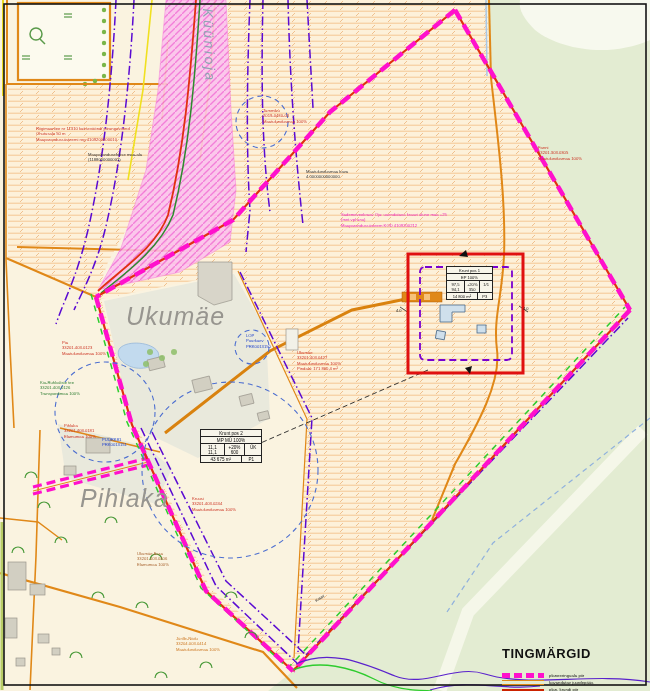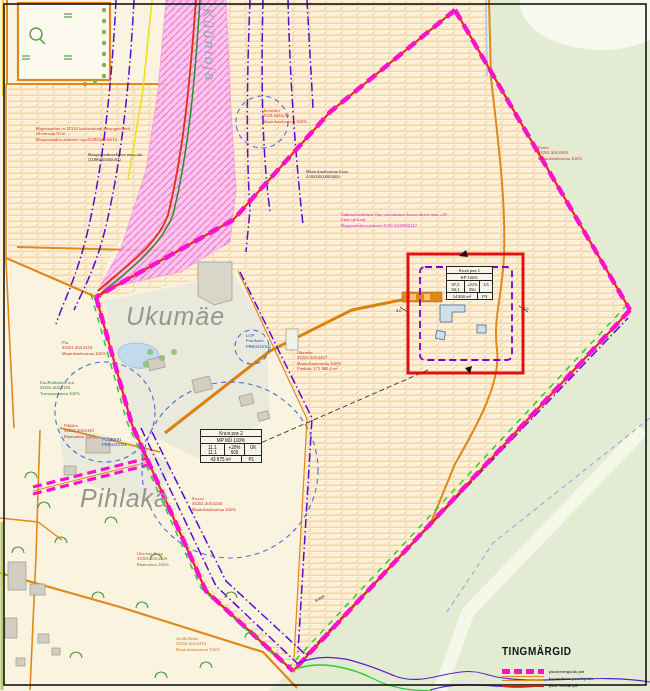--- a/index.html
+++ b/index.html
@@ -12,21 +12,21 @@
   .ptable{position:absolute;background:#f7f5ea;border:1px solid #222;color:#111;
           box-sizing:border-box;}
   .pt-row{border-bottom:1px solid #222;text-align:center;padding:0.5px 1px;}
   .pt-mid{display:flex;border-bottom:1px solid #222;text-align:center;}
   .pt-mid .c{padding:0.5px 1px;box-sizing:border-box;}
   .pt-mid .c+.c{border-left:1px solid #222;}
   .pt-bot{display:flex;text-align:center;}
   .pt-bot .c{padding:0.5px 1px;box-sizing:border-box;}
   .pt-bot .c+.c{border-left:1px solid #222;}
   #legend{position:absolute;left:502px;top:646px;width:146px;}
-  #legend .lg-title{font-weight:bold;font-size:10px;letter-spacing:0.5px;color:#111;
+  #legend .lg-title{font-weight:bold;font-size:13px;letter-spacing:0.5px;color:#111;
                     margin-bottom:12px;}
   .lg-row{display:flex;align-items:center;margin-bottom:2.2px;height:5px;}
   .lg-sw{width:42px;height:5px;margin-right:5px;flex:none;}
   .lg-sw.magenta-dash{background:repeating-linear-gradient(90deg,#ff10cc 0 8px,rgba(0,0,0,0) 8px 12px);}
   .lg-sw.orange-double{height:5px;border-top:1.6px solid #e08818;border-bottom:1.6px solid #e08818;box-sizing:border-box;}
   .lg-sw.red-line{height:0;border-top:2px solid #cc2200;}
   .lg-sw.yellow-dash{height:3px;background:repeating-linear-gradient(90deg,#e8c020 0 5px,#e06010 5px 7px,rgba(0,0,0,0) 7px 10px);}
   .lg-lb{font-size:4.3px;color:#111;}
 </style>
 </head>

